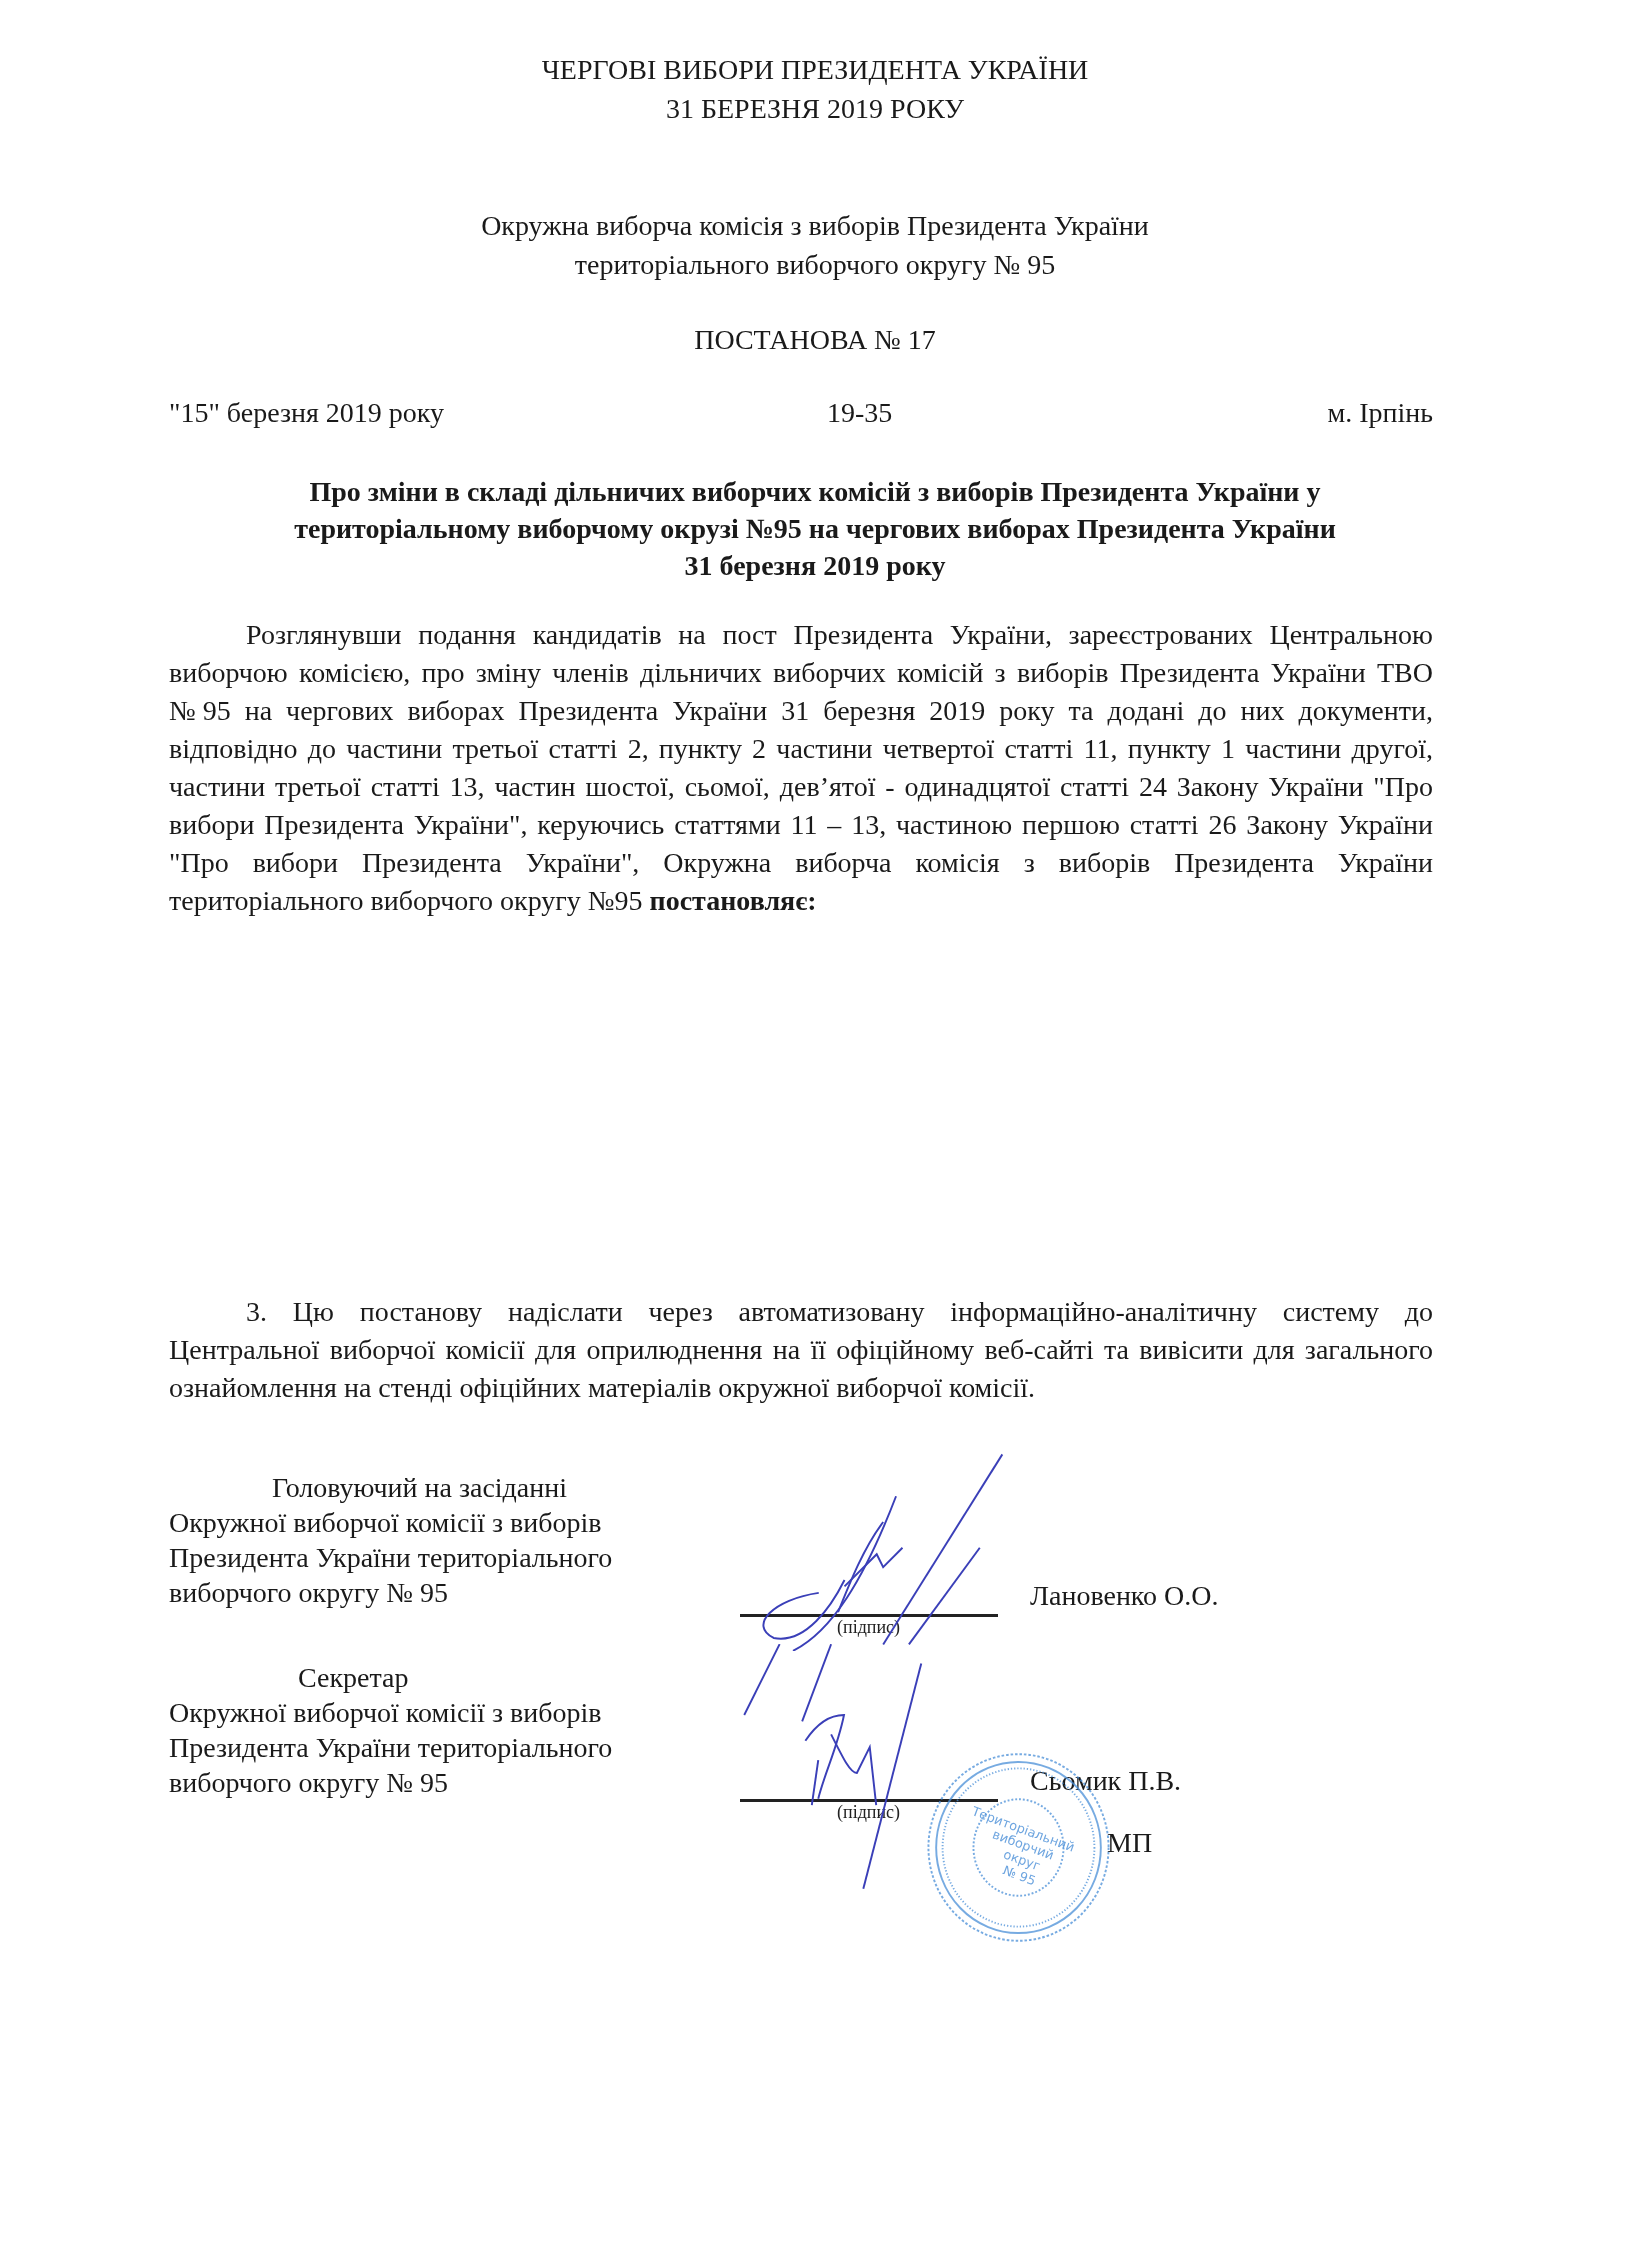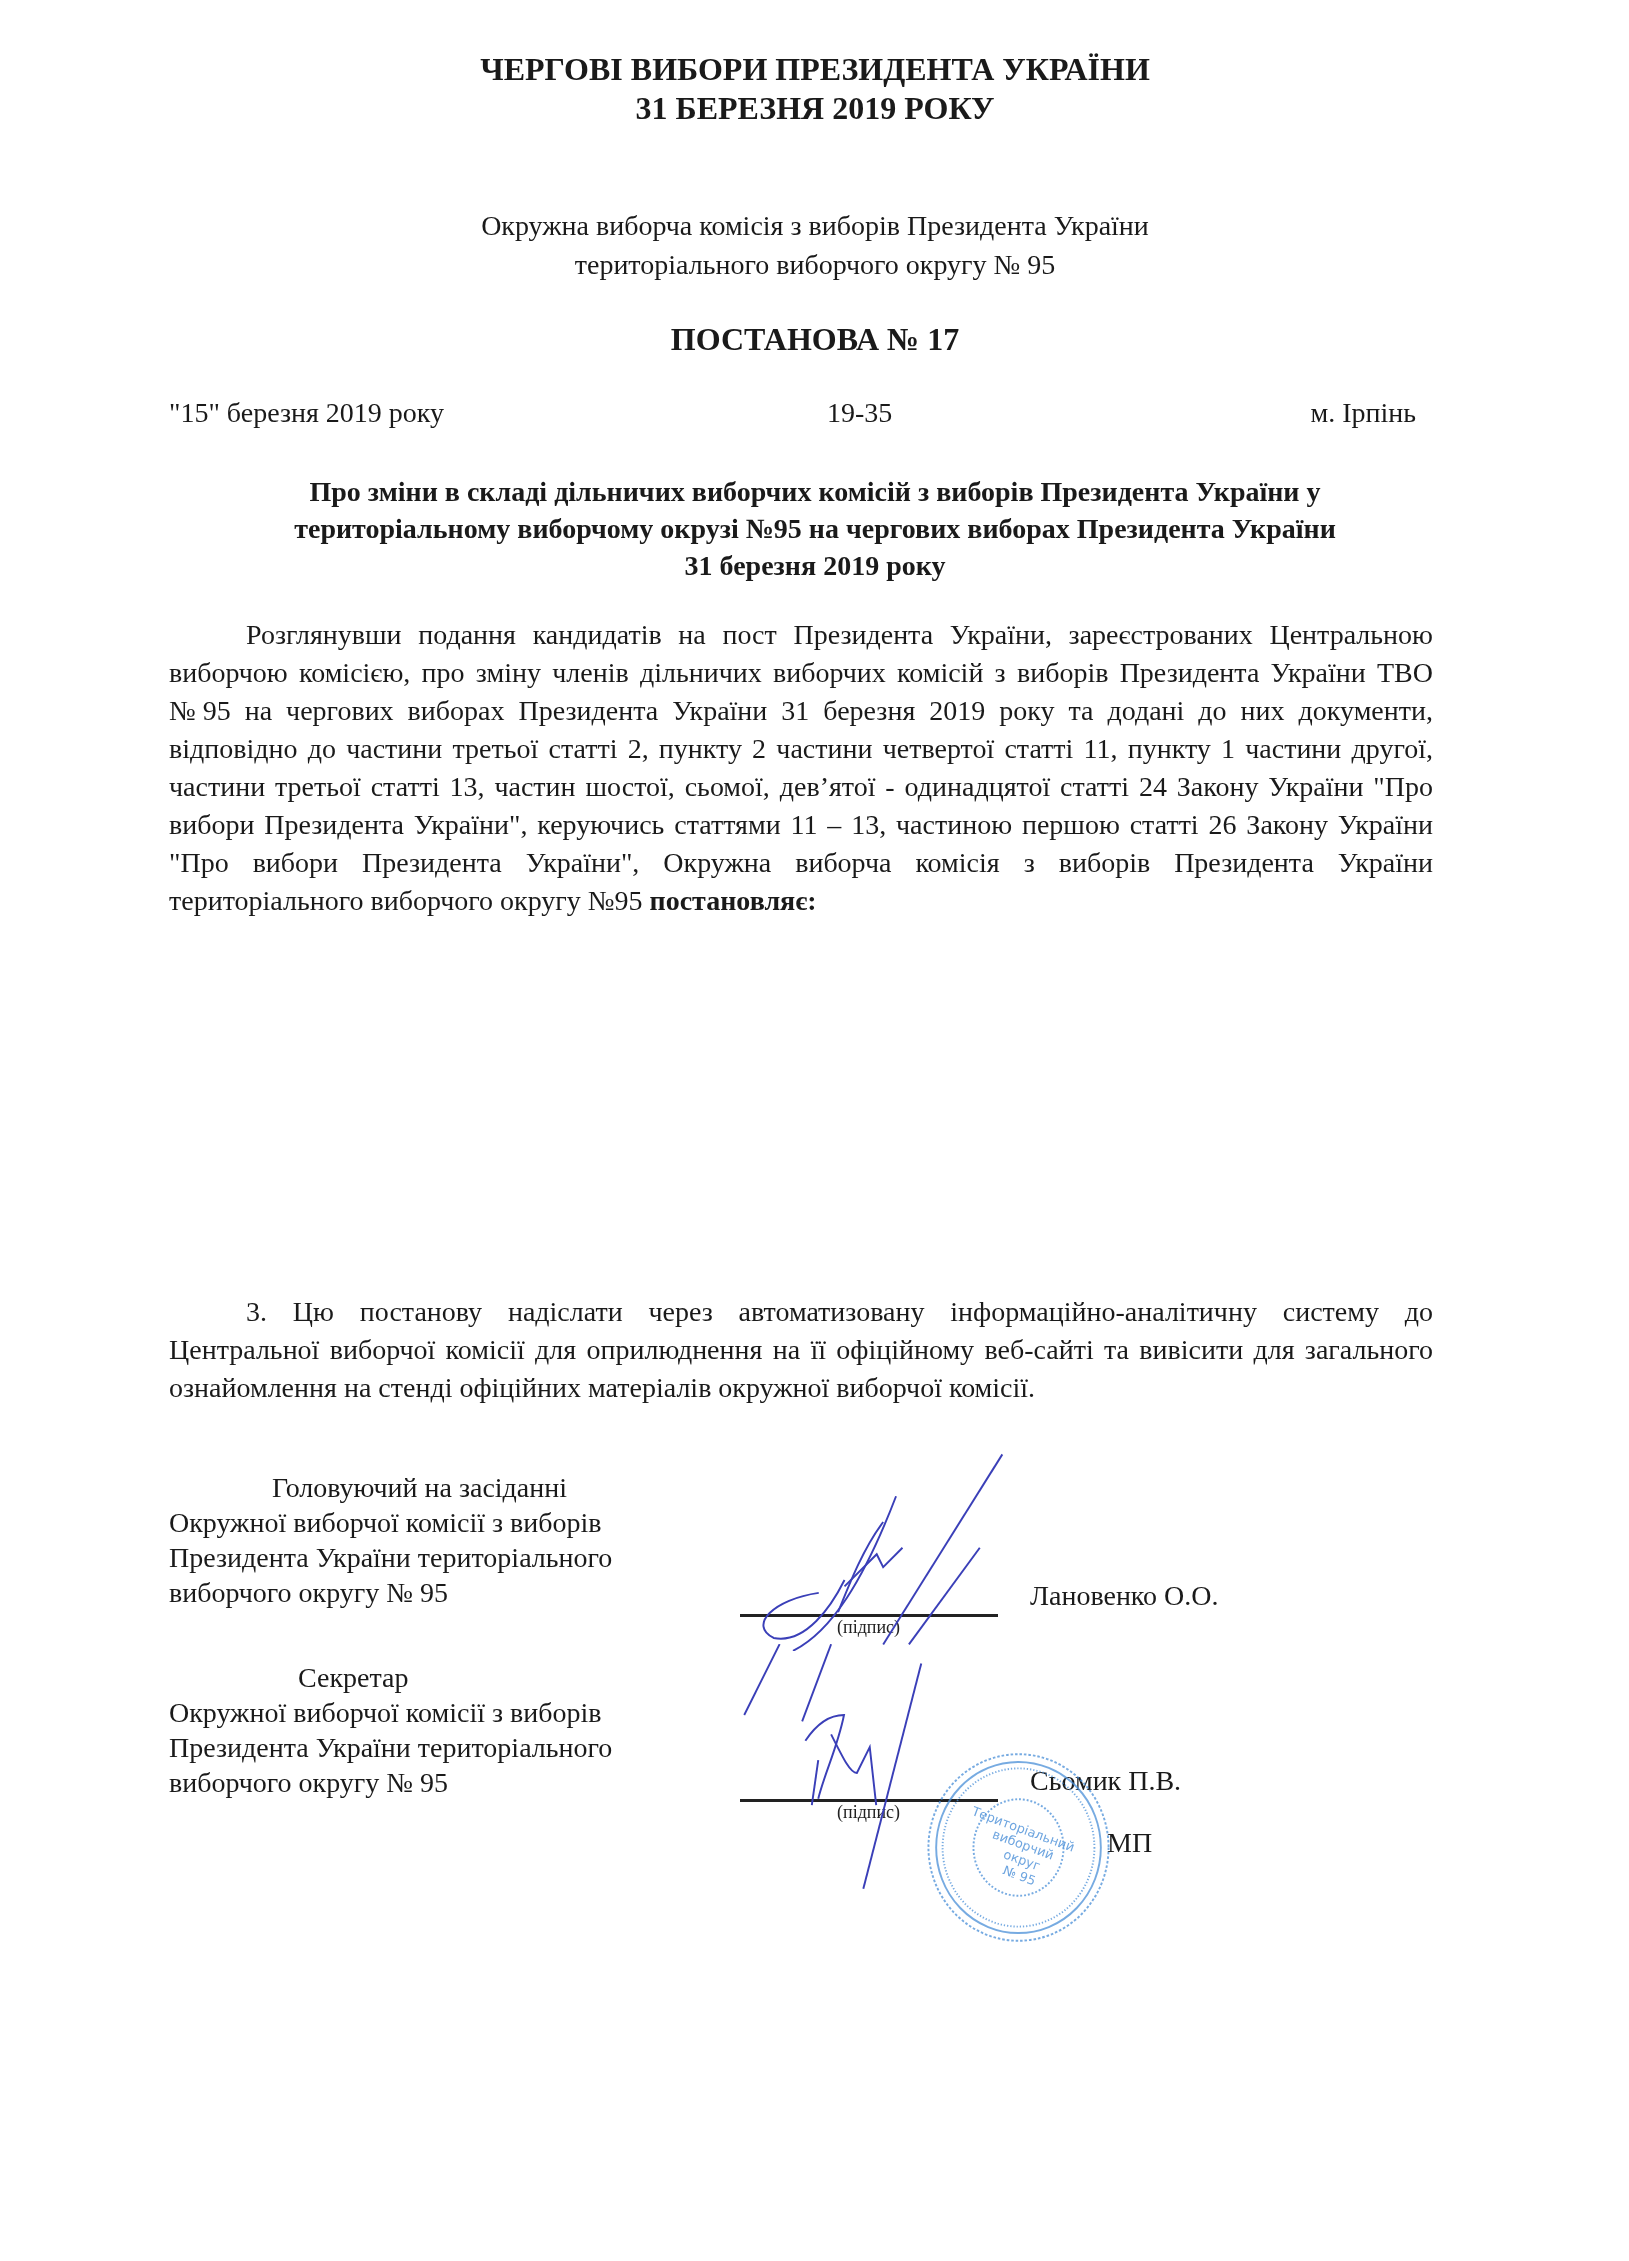--- a/index.html
+++ b/index.html
@@ -6,21 +6,21 @@
   body {
     width: 1630px;
     height: 2261px;
     position: relative;
     overflow: hidden;
     font-family: "Liberation Serif", "DejaVu Serif", serif;
     color: #1a1a1a;
   }
   .page { position: absolute; left: 0; top: 0; width: 1630px; height: 2261px; }
   .center { position: absolute; left: 0; width: 1630px; text-align: center; }
-  .hdr { font-weight: bold; font-size: 32px; line-height: 39px; }
+  .hdr { font-weight: normal; font-size: 28px; line-height: 39px; }
   .sub { font-size: 28px; line-height: 39px; }
   .date-row { position: absolute; top: 397px; left: 169px; width: 1264px; height: 39px; font-size: 28px; }
   .date-row span { position: absolute; top: 0; white-space: nowrap; }
   .title { font-weight: bold; font-size: 28px; line-height: 37px; }
   .para {
     position: absolute; left: 169px; width: 1264px;
     font-size: 28px; line-height: 38px; text-align: justify; text-indent: 77px;
   }
   .para b { font-weight: bold; }
   .sig-block { position: absolute; left: 169px; width: 529px; font-size: 28px; line-height: 35px; }
@@ -46,21 +46,21 @@
   <div class="center sub" style="top:206px;">
     <div>Окружна виборча комісія з виборів Президента України</div>
     <div>територіального виборчого округу № 95</div>
   </div>
 
   <div class="center hdr" style="top:320px;">ПОСТАНОВА № 17</div>
 
   <div class="date-row">
     <span style="left:0;">"15" березня 2019 року</span>
     <span style="left:658px;">19-35</span>
-    <span style="right:17px;">м. Ірпінь</span>
+    <span style="right:0;">м. Ірпінь</span>
   </div>
 
   <div class="center title" style="top:473px;">
     <div>Про зміни в складі дільничих виборчих комісій з виборів Президента України у</div>
     <div>територіальному виборчому окрузі №95 на чергових виборах Президента України</div>
     <div>31 березня 2019 року</div>
   </div>
 
   <div class="para" style="top:616px;"><span>Розглянувши подання кандидатів на пост Президента України, зареєстрованих Центральною виборчою комісією, про зміну членів дільничих виборчих комісій з виборів Президента України ТВО №95 на чергових виборах Президента України 31 березня 2019 року та додані до них документи, відповідно до частини третьої статті 2, пункту 2 частини четвертої статті 11, пункту 1 частини другої, частини третьої статті 13, частин шостої, сьомої, дев’ятої - одинадцятої статті 24 Закону України "Про вибори Президента України", керуючись статтями 11 – 13, частиною першою статті 26 Закону України "Про вибори Президента України", Окружна виборча комісія з виборів Президента України територіального виборчого округу №95 </span><b>постановляє:</b></div>
 

